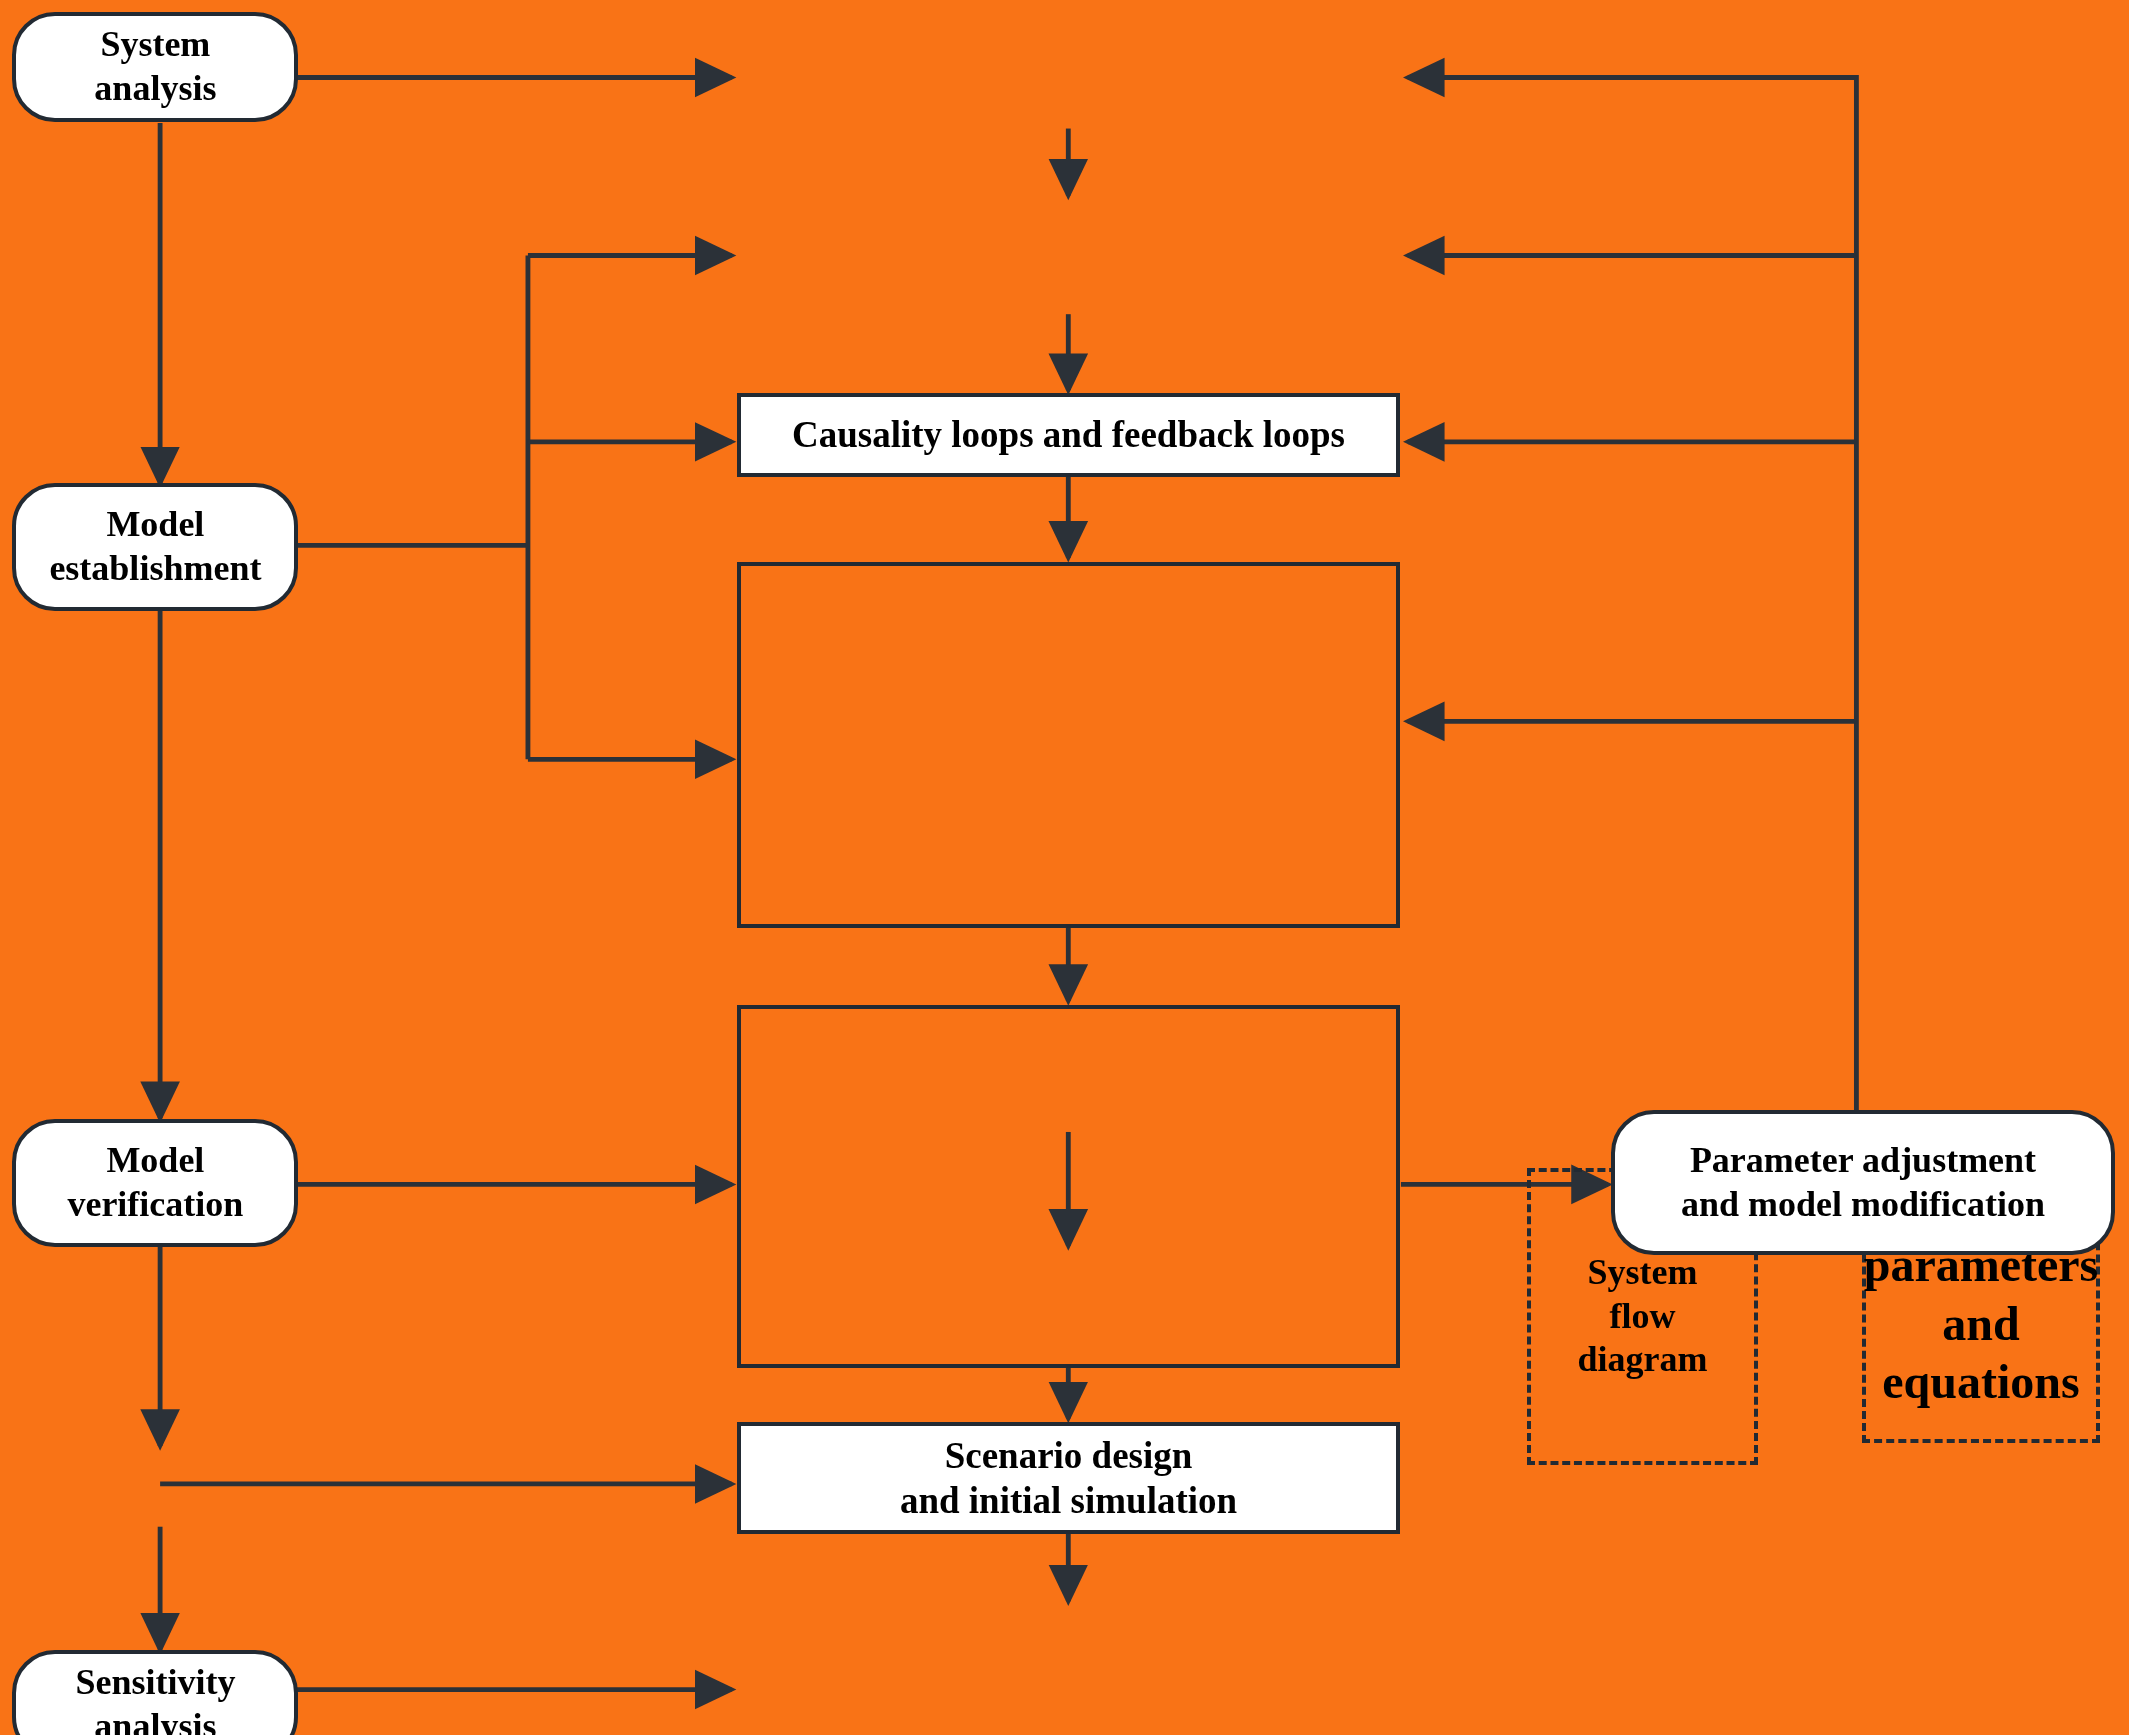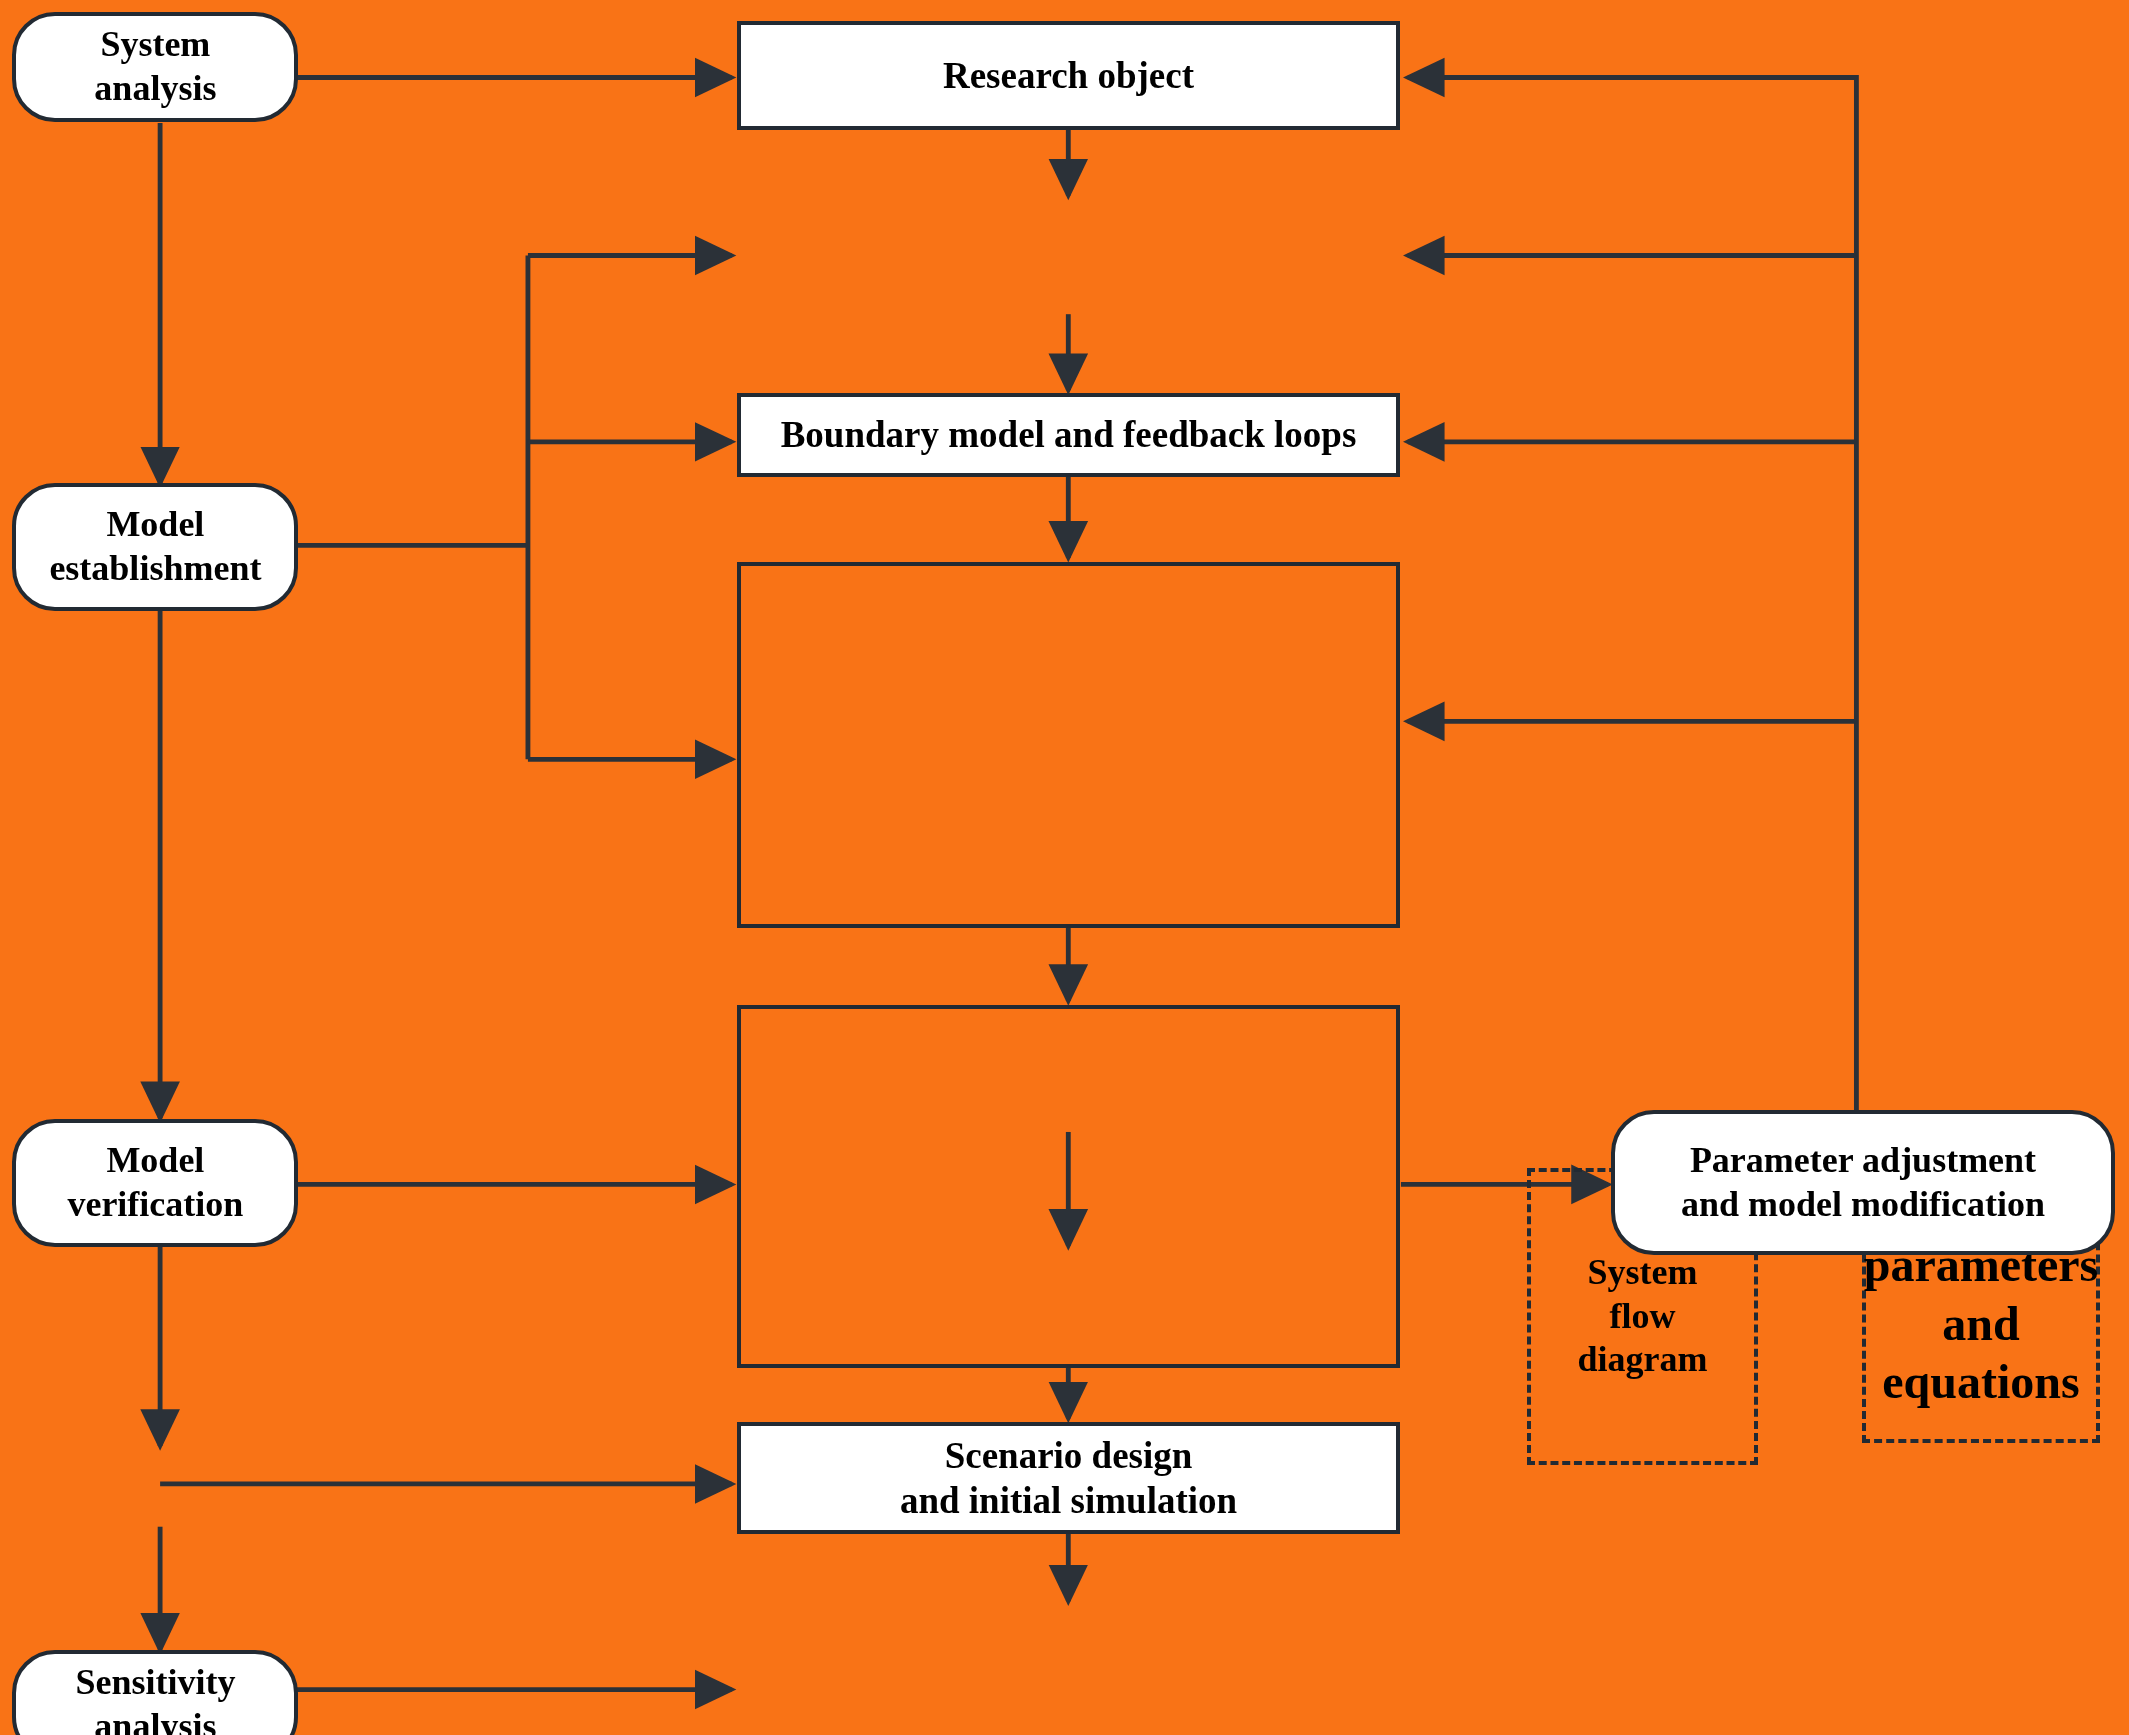--- a/index.html
+++ b/index.html
@@ -128,27 +128,24 @@
     <span class="lbl">Model
 verification</span>
   </div>
 
 
   <div class="node pill" style="left:12.4px; top:1650px; width:286px; height:110px; font-size:36px;">
     <span class="lbl">Sensitivity
 analysis</span>
   </div>
 
-  <div class="node rect" style="left:737px; top:21px; width:663px; height:109px; font-size:37px;">
-    <span class="lbl">Research object</span>
-  </div>
 
 
   <div class="node rect" style="left:737px; top:393px; width:663px; height:84px; font-size:37px;">
-    <span class="lbl">Boundary model and feedback loops</span>
+    <span class="lbl">Causality loops and feedback loops</span>
   </div>
 
   <div class="node rect container" style="left:737px; top:562px; width:663px; height:366px;">
     <div class="node dashed" style="left:786px; top:602px; width:231px; height:297px; font-size:36px;">
       <span class="lbl">System
 flow
 diagram</span>
     </div>
     <div class="node dashed" style="left:1121px; top:580px; width:238px; height:297px; font-size:48px;">
       <span class="lbl">System

